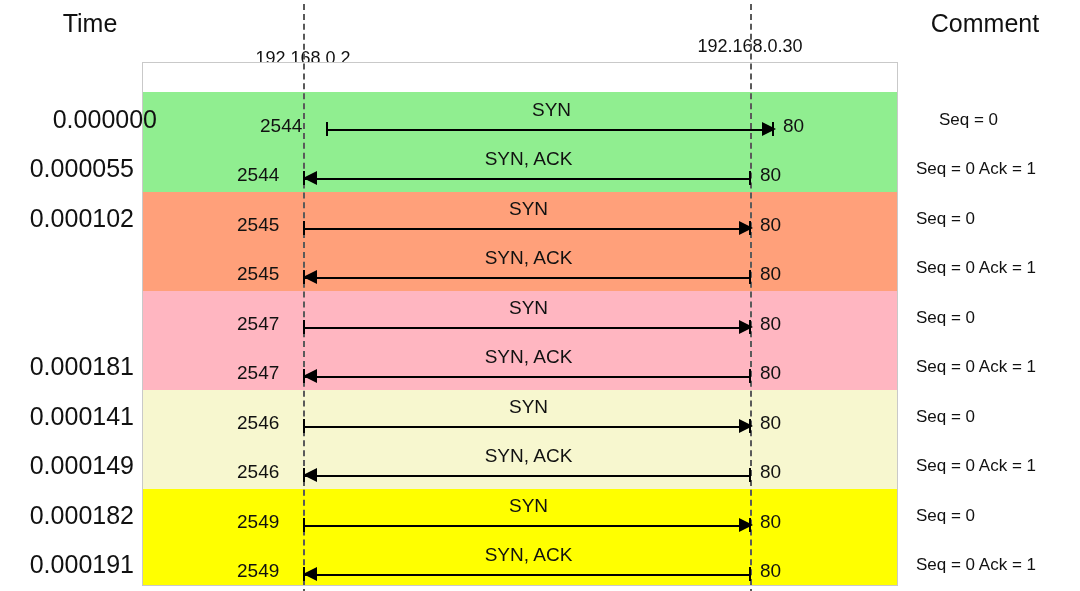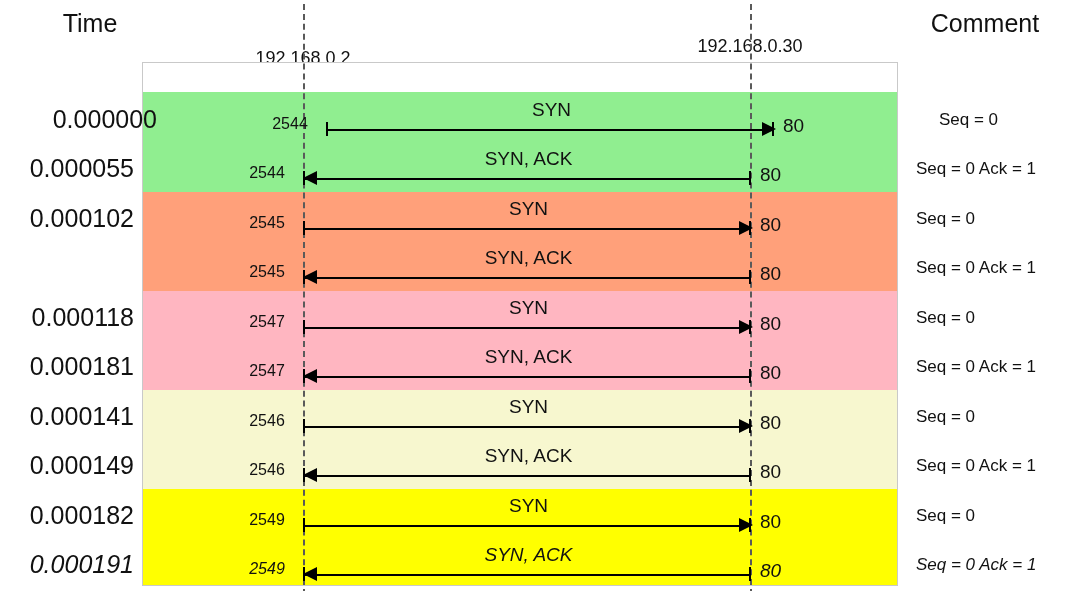--- a/index.html
+++ b/index.html
@@ -104,22 +104,22 @@
     color: #111;
     white-space: nowrap;
   }
 
   .port-left {
     position: absolute;
     top: 19px;
     width: 60px;
     right: auto;
     left: 237px;
-    text-align: center;
-    font-size: 16px;
+    text-align: left;
+    font-size: 19px;
     color: #111;
     white-space: nowrap;
   }
   .port-right {
     position: absolute;
     top: 19px;
     left: 760px;
     font-size: 19px;
     color: #111;
     white-space: nowrap;
@@ -249,21 +249,20 @@
         <div class="port-left">2545</div>
         <div class="port-right">80</div>
         <div class="msg-label">SYN, ACK</div>
         <div class="arrow-line"></div>
         <div class="tick tick-left"></div>
         <div class="tick tick-right"></div>
         <div class="arrow-head left"></div>
         <div class="comment-label">Seq = 0 Ack = 1</div>
       </div>
       <div class="msg-row" style="top: 290px;">
-        <div class="time-label">0.000118</div>
         <div class="port-left">2547</div>
         <div class="port-right">80</div>
         <div class="msg-label">SYN</div>
         <div class="arrow-line"></div>
         <div class="tick tick-left"></div>
         <div class="tick tick-right"></div>
         <div class="arrow-head right"></div>
         <div class="comment-label">Seq = 0</div>
       </div>
       <div class="msg-row" style="top: 339px;">
@@ -303,21 +302,21 @@
         <div class="time-label">0.000182</div>
         <div class="port-left">2549</div>
         <div class="port-right">80</div>
         <div class="msg-label">SYN</div>
         <div class="arrow-line"></div>
         <div class="tick tick-left"></div>
         <div class="tick tick-right"></div>
         <div class="arrow-head right"></div>
         <div class="comment-label">Seq = 0</div>
       </div>
-      <div class="msg-row" style="top: 537px; font-style: italic;">
+      <div class="msg-row" style="top: 537px;">
         <div class="time-label">0.000191</div>
         <div class="port-left">2549</div>
         <div class="port-right">80</div>
         <div class="msg-label">SYN, ACK</div>
         <div class="arrow-line"></div>
         <div class="tick tick-left"></div>
         <div class="tick tick-right"></div>
         <div class="arrow-head left"></div>
         <div class="comment-label">Seq = 0 Ack = 1</div>
       </div>

